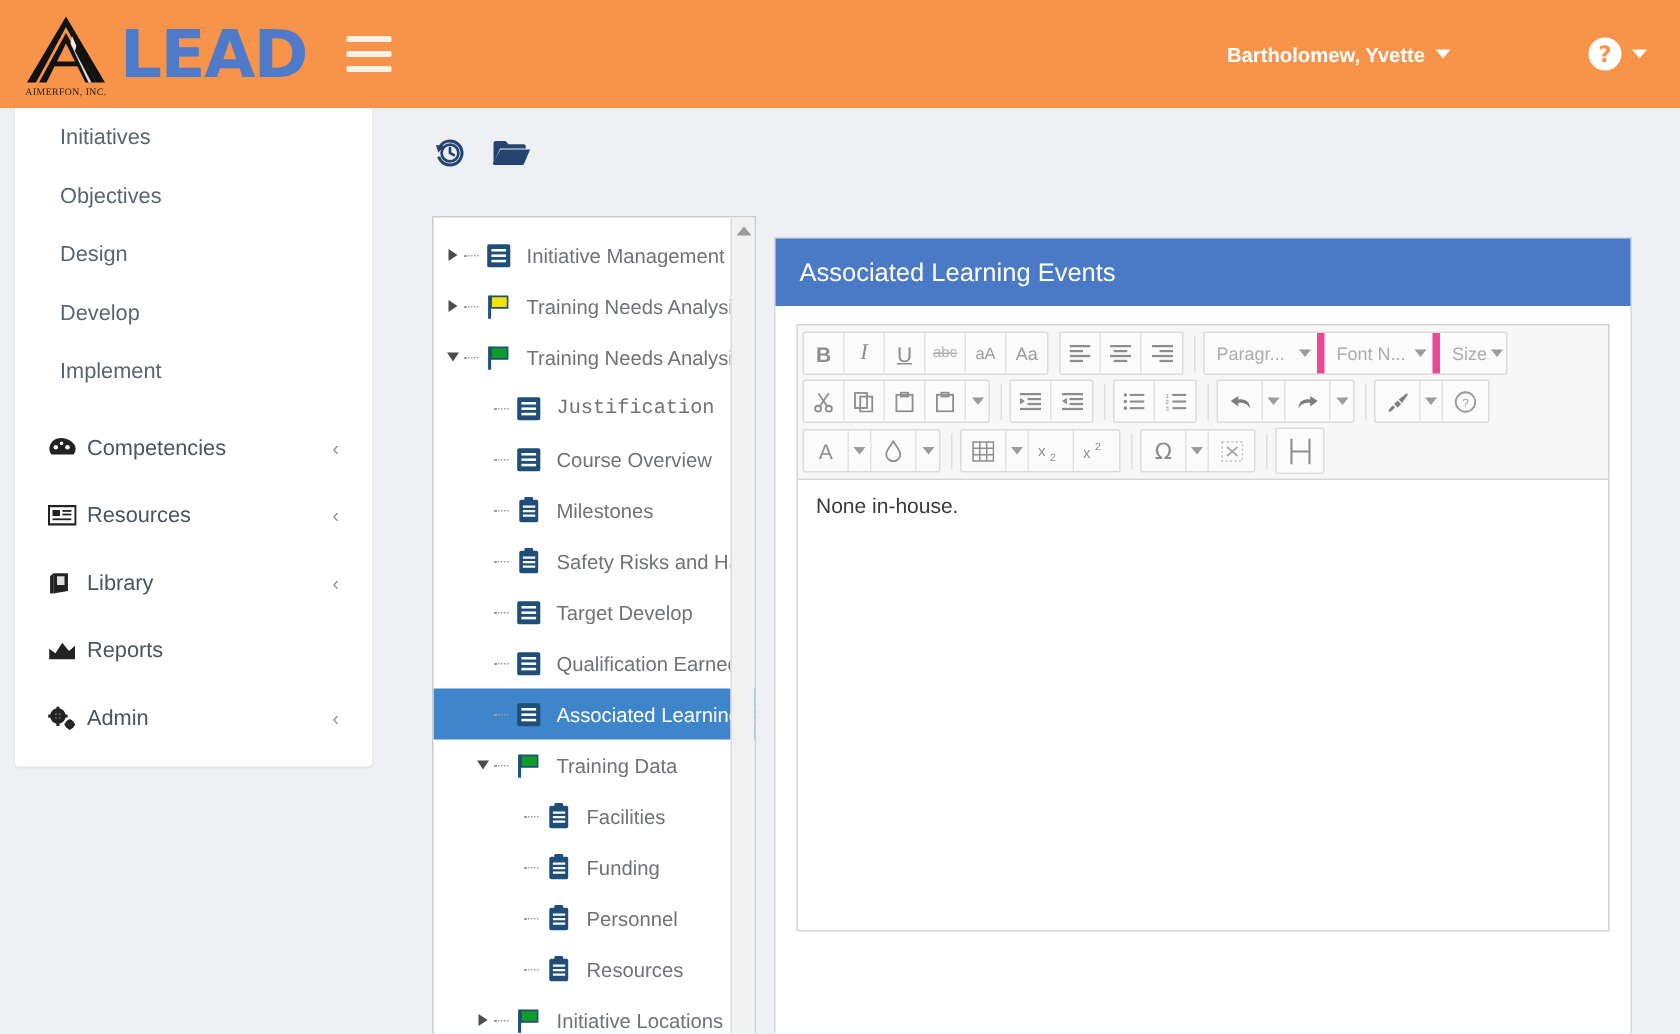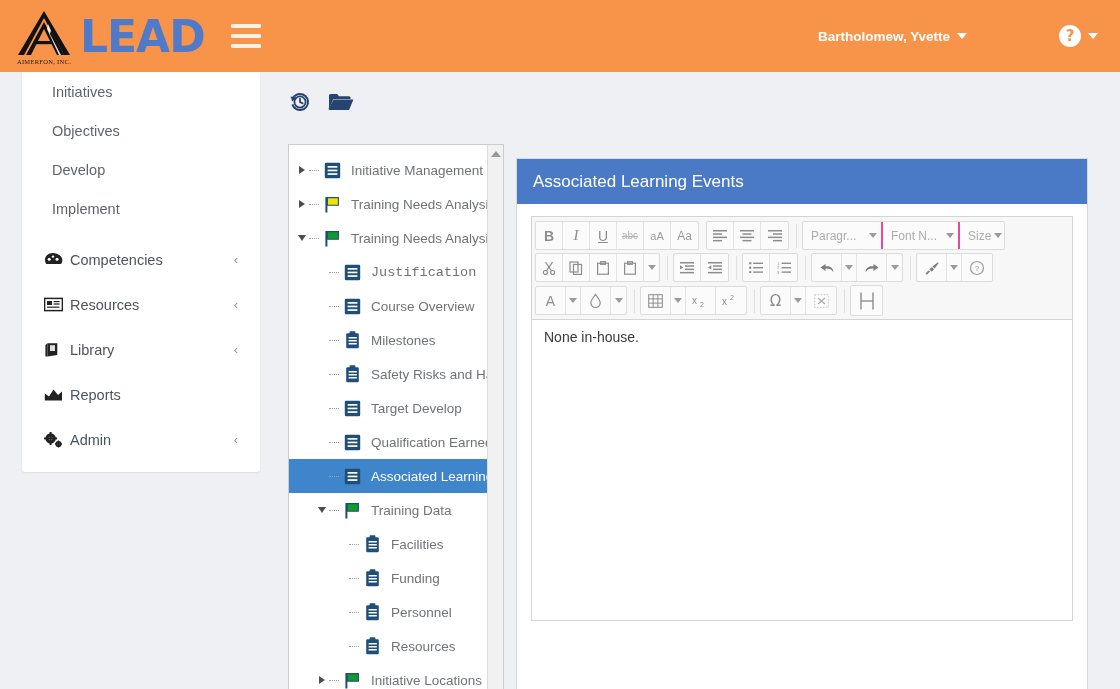--- a/index.html
+++ b/index.html
@@ -59,21 +59,20 @@
     display: flex; align-items: center; justify-content: center;
     font-family: "DejaVu Sans", sans-serif;
   }
 
   
   .sidebar {
     position: absolute; left: 10px; top: 72px; width: 238px;
     background: #ffffff; border-radius: 0 0 3px 3px;
     padding-bottom: 10px;
     box-shadow: 0 1px 2px rgba(0,0,0,.07);
-    margin-left: 12px;
   }
   .nav-item {
     display: flex; align-items: center;
     height: 39px; padding-left: 30px; cursor: pointer;
     font-size: 14.5px; color: #5b6570;
   }
   .nav-item.sub { padding-left: 30px; }
   .nav-item.active { background: #f2f6f9; color: #f08a2e; }
   .nav-item .nav-icon {
     width: 26px; margin-left: -4px; display: flex; align-items: center;
@@ -170,21 +169,21 @@
     cursor: pointer; border-right: 1px solid #e3e3e3;
   }
   .ck-arrow:last-child { border-right: none; }
   .ck-arrow i {
     width:0;height:0;border-left:4px solid transparent;border-right:4px solid transparent;
     border-top:5px solid #9b9b9b;
   }
   .ck-combo {
     display: flex; align-items: center; justify-content: space-between;
     height: 27px; padding: 0 4px 0 8px; cursor: pointer;
-    color: #adadad; font-size: 12px; border-right: 2px solid #ec4899;
+    color: #adadad; font-size: 12px; border-right: 5px solid #ec4899;
   }
   .ck-combo:last-child { border-right: none; }
   .ck-combo i {
     margin-left: 5px;
     width:0;height:0;border-left:4px solid transparent;border-right:4px solid transparent;
     border-top:5px solid #9b9b9b;
   }
   .ck-sep { width: 1px; height: 24px; background: #e0e0e0; margin: 0 5px 0 0; }
 
   .ck-area {
@@ -235,20 +234,23 @@
     </div>
   </div>
 
   <div class="sidebar">
 
     <div class="nav-item sub">
       <span>Initiatives</span>
     </div>
     <div class="nav-item sub">
       <span>Objectives</span>
+    </div>
+    <div class="nav-item sub">
+      <span>Design</span>
     </div>
     <div class="nav-item sub">
       <span>Develop</span>
     </div>
     <div class="nav-item sub">
       <span>Implement</span>
     </div>
 
     <div class="nav-gap"></div>
 

